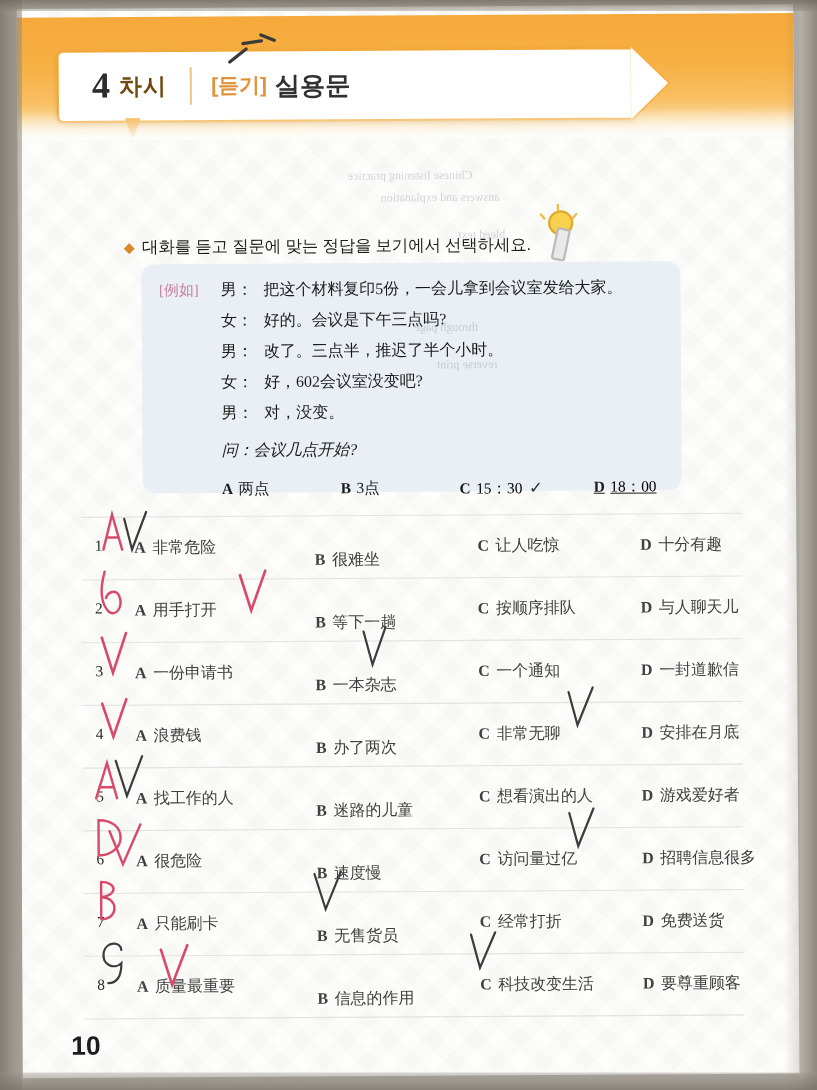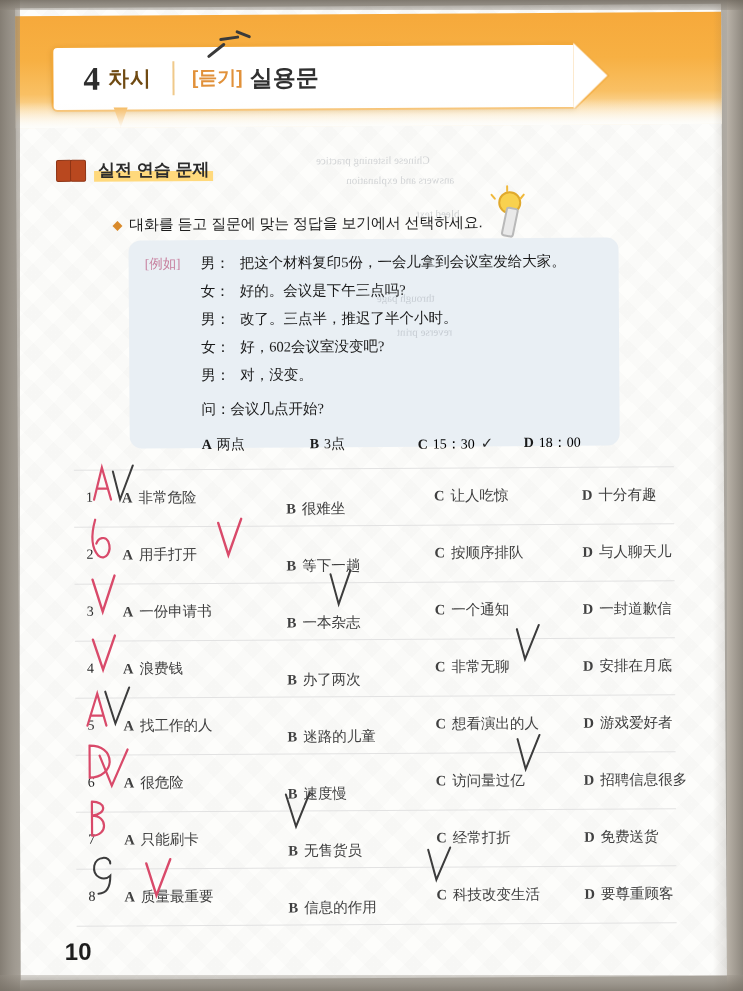--- a/index.html
+++ b/index.html
@@ -406,27 +406,20 @@
       <div class="spark">
         <i class="a"></i>
           <i class="b"></i>
           <i class="c"></i>
       </div>
       <div class="pin">
           <div class="tip"></div>
         </div>
     </div>
 
-    <div class="section-head">
-      <span class="book-icon">
-          <span class="l"></span>
-          <span class="r"></span>
-        </span>
-      <span class="section-title">실전 연습 문제</span>
-    </div>
 
     <div class="instruction">
       <span class="diamond">◆</span><span>대화를 듣고 질문에 맞는 정답을 보기에서 선택하세요.</span>
     </div>
 
     <div class="mic">
       <div class="head"></div>
       <div class="body"></div>
       <div class="ray" style="left:2px; top:2px; transform:rotate(-40deg);"></div>
       <div class="ray" style="left:16px; top:-6px;"></div>
@@ -445,33 +438,33 @@
       <div class="dlg" style="top:70px;">
         <span class="spk">男：</span><span>改了。三点半，推迟了半个小时。</span>
       </div>
       <div class="dlg" style="top:98px;">
         <span class="spk">女：</span><span>好，602会议室没变吧?</span>
       </div>
       <div class="dlg" style="top:126px;">
         <span class="spk">男：</span><span>对，没变。</span>
       </div>
 
-      <div class="q-line" style="top:160px;">问：会议几点开始?</div>
+      <div class="q-line" style="top:160px;font-style:italic;">问：会议几点开始?</div>
 
       <div class="opt-row" style="top:196px;">
         <span class="o" style="left:0px;">
           <span class="lbl">A</span><span>两点</span>
         </span>
         <span class="o" style="left:108px;">
           <span class="lbl">B</span><span>3点</span>
         </span>
         <span class="o" style="left:216px;">
           <span class="lbl">C</span><span class="grey">15：30</span><span class="check-ex">✓</span>
         </span>
-        <span class="o" style="left:322px;">
+        <span class="o" style="left:338px;text-decoration:underline;">
           <span class="lbl">D</span><span class="grey">18：00</span>
         </span>
       </div>
     </div>
 
     <div class="qlist">
 
       <div class="qrow">
         <span class="qnum">1</span>
         <span class="choice c1"><span class="lbl">A</span><span>非常危险</span></span>

